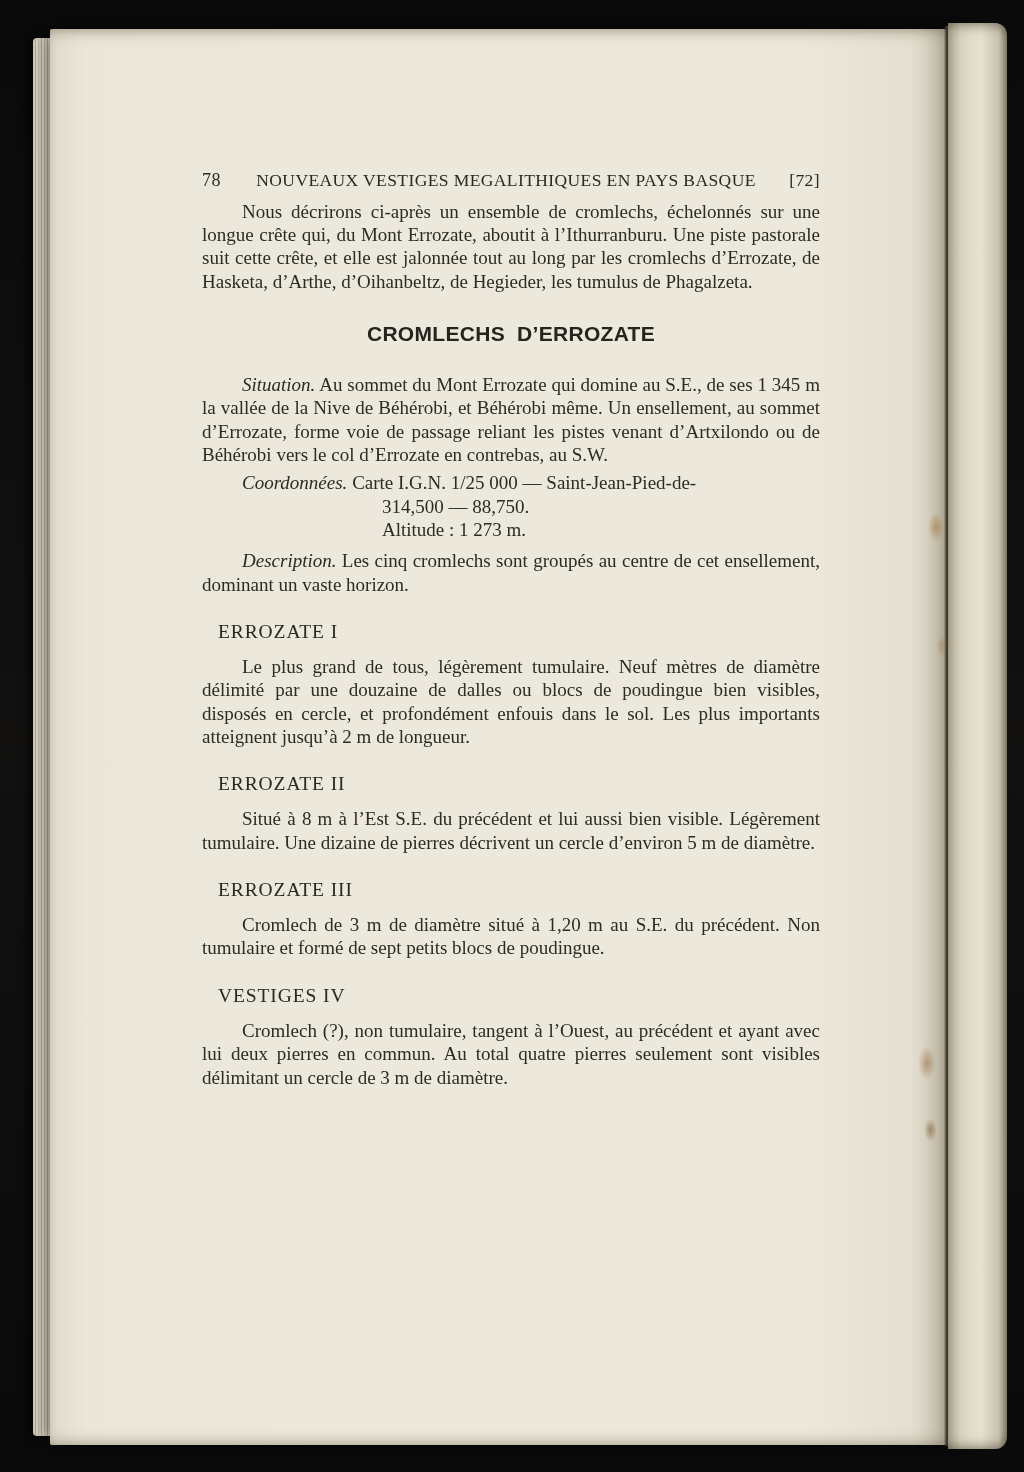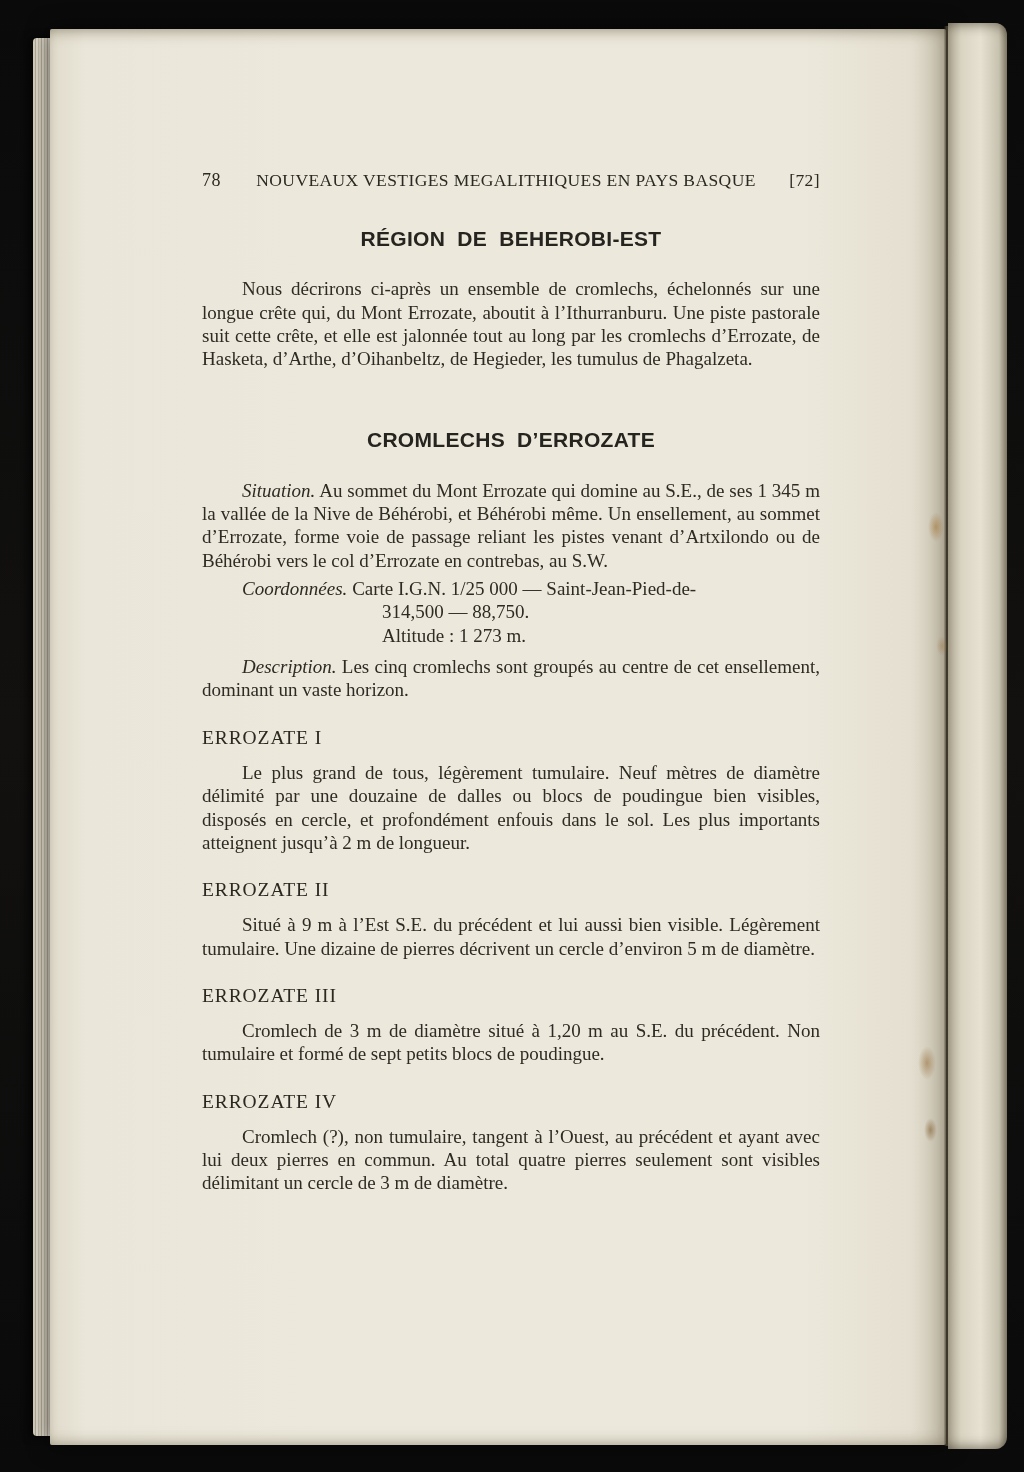--- a/index.html
+++ b/index.html
@@ -58,78 +58,77 @@
   .running-head .pnum { font-size:18px; margin-right:26px; }
   .running-head .rtitle { flex:1; text-align:center; }
   .running-head .ref { margin-left:24px; }
 
   h1.section-title {
     font-family:"Liberation Sans", sans-serif;
     font-weight:700; font-size:21px; letter-spacing:.3px; word-spacing:6px;
     color:#26241f; text-align:center;
     margin:34px 0 26px 0;
   }
-  h1.section-title.second { margin-top:56px; }
+  h1.section-title.second { margin-top:28px; }
 
   p.body {
     margin:8px 0 5px 0;
     text-align:justify; text-indent:40px;
   }
   .lead { font-style:italic; }
 
   .coord { margin:1px 0 5px 180px; text-align:left; }
   .coord .first { text-indent:-140px;font-family:Liberation Serif, serif; }
 
   h2.sub {
     font-weight:400; font-size:19.5px; letter-spacing:.9px;
-    color:#2b2822; margin:24px 0 11px 0;
+    color:#2b2822; margin:24px 0 11px 16px;
   }
 </style>
 </head>
 <body>
 
 <div class="scan">
 
   <div class="page-stack"></div>
 
   <div class="page">
     <div class="content">
 
       <div class="running-head">
         <span class="pnum">78</span>
         <span class="rtitle">NOUVEAUX VESTIGES MEGALITHIQUES EN PAYS BASQUE</span>
         <span class="ref">[72]</span>
       </div>
 
-      <h1 class="section-title">RÉGION DE BEHEROBI-EST</h1>
 
       <p class="body">Nous décrirons ci-après un ensemble de cromlechs, échelonnés sur une longue crête qui, du Mont Errozate, aboutit à l’Ithurranburu. Une piste pastorale suit cette crête, et elle est jalonnée tout au long par les cromlechs d’Errozate, de Hasketa, d’Arthe, d’Oihanbeltz, de Hegieder, les tumulus de Phagalzeta.</p>
 
       <h1 class="section-title second">CROMLECHS D’ERROZATE</h1>
 
       <p class="body"><span class="lead">Situation.</span> <span>Au sommet du Mont Errozate qui domine au S.E., de ses 1 345 m la vallée de la Nive de Béhérobi, et Béhérobi même. Un ensellement, au sommet d’Errozate, forme voie de passage reliant les pistes venant d’Artxilondo ou de Béhérobi vers le col d’Errozate en contrebas, au S.W.</span></p>
 
       <div class="coord">
         <div class="first"><span class="lead">Coordonnées.</span> <span>Carte I.G.N. 1/25 000 — Saint-Jean-Pied-de-</span></div>
         <div>314,500 — 88,750.</div>
         <div>Altitude : 1 273 m.</div>
       </div>
 
       <p class="body"><span class="lead">Description.</span> <span>Les cinq cromlechs sont groupés au centre de cet ensellement, dominant un vaste horizon.</span></p>
 
       <h2 class="sub">ERROZATE I</h2>
       <p class="body">Le plus grand de tous, légèrement tumulaire. Neuf mètres de diamètre délimité par une douzaine de dalles ou blocs de poudingue bien visibles, disposés en cercle, et profondément enfouis dans le sol. Les plus importants atteignent jusqu’à 2 m de longueur.</p>
 
       <h2 class="sub">ERROZATE II</h2>
-      <p class="body">Situé à 9 m à l’Est S.E. du précédent et lui aussi bien visible. Légèrement tumulaire. Une dizaine de pierres décrivent un cercle d’environ 5 m de diamètre.</p>
+      <p class="body">Situé à 8 m à l’Est S.E. du précédent et lui aussi bien visible. Légèrement tumulaire. Une dizaine de pierres décrivent un cercle d’environ 5 m de diamètre.</p>
 
       <h2 class="sub">ERROZATE III</h2>
       <p class="body">Cromlech de 3 m de diamètre situé à 1,20 m au S.E. du précédent. Non tumulaire et formé de sept petits blocs de poudingue.</p>
 
-      <h2 class="sub">ERROZATE IV</h2>
+      <h2 class="sub">VESTIGES IV</h2>
       <p class="body">Cromlech (?), non tumulaire, tangent à l’Ouest, au précédent et ayant avec lui deux pierres en commun. Au total quatre pierres seulement sont visibles délimitant un cercle de 3 m de diamètre.</p>
 
     </div>
   </div>
 
   <div class="gutter"></div>
   <div class="next-page"></div>
 
   <div class="stain s1"></div>
   <div class="stain s2"></div>

